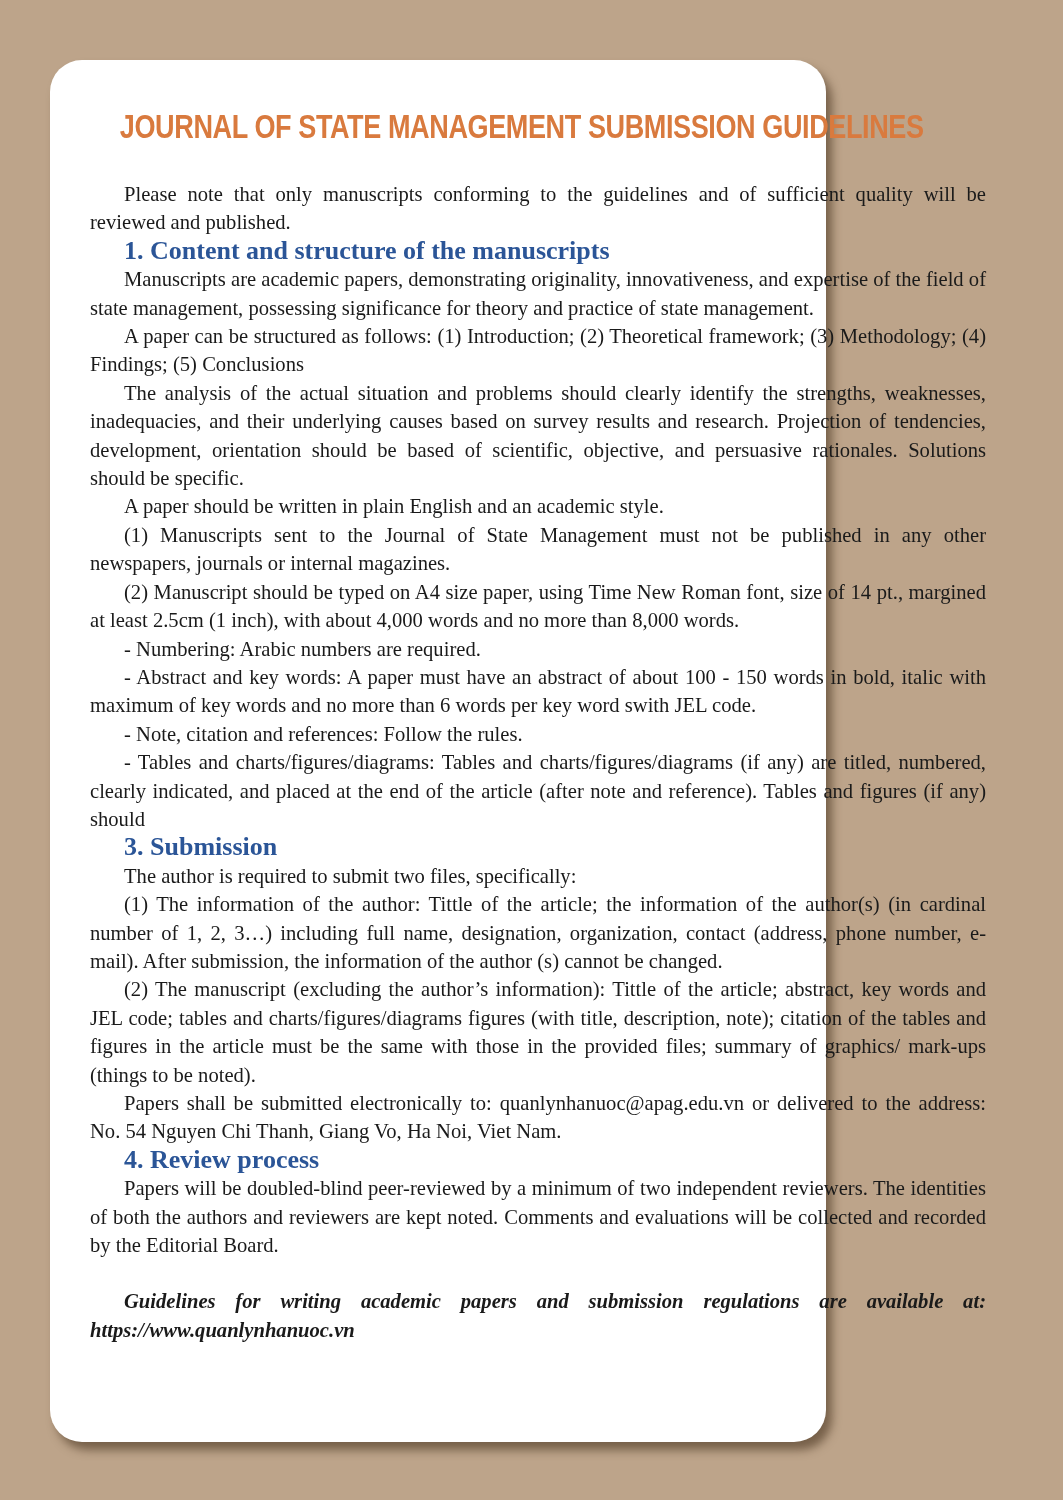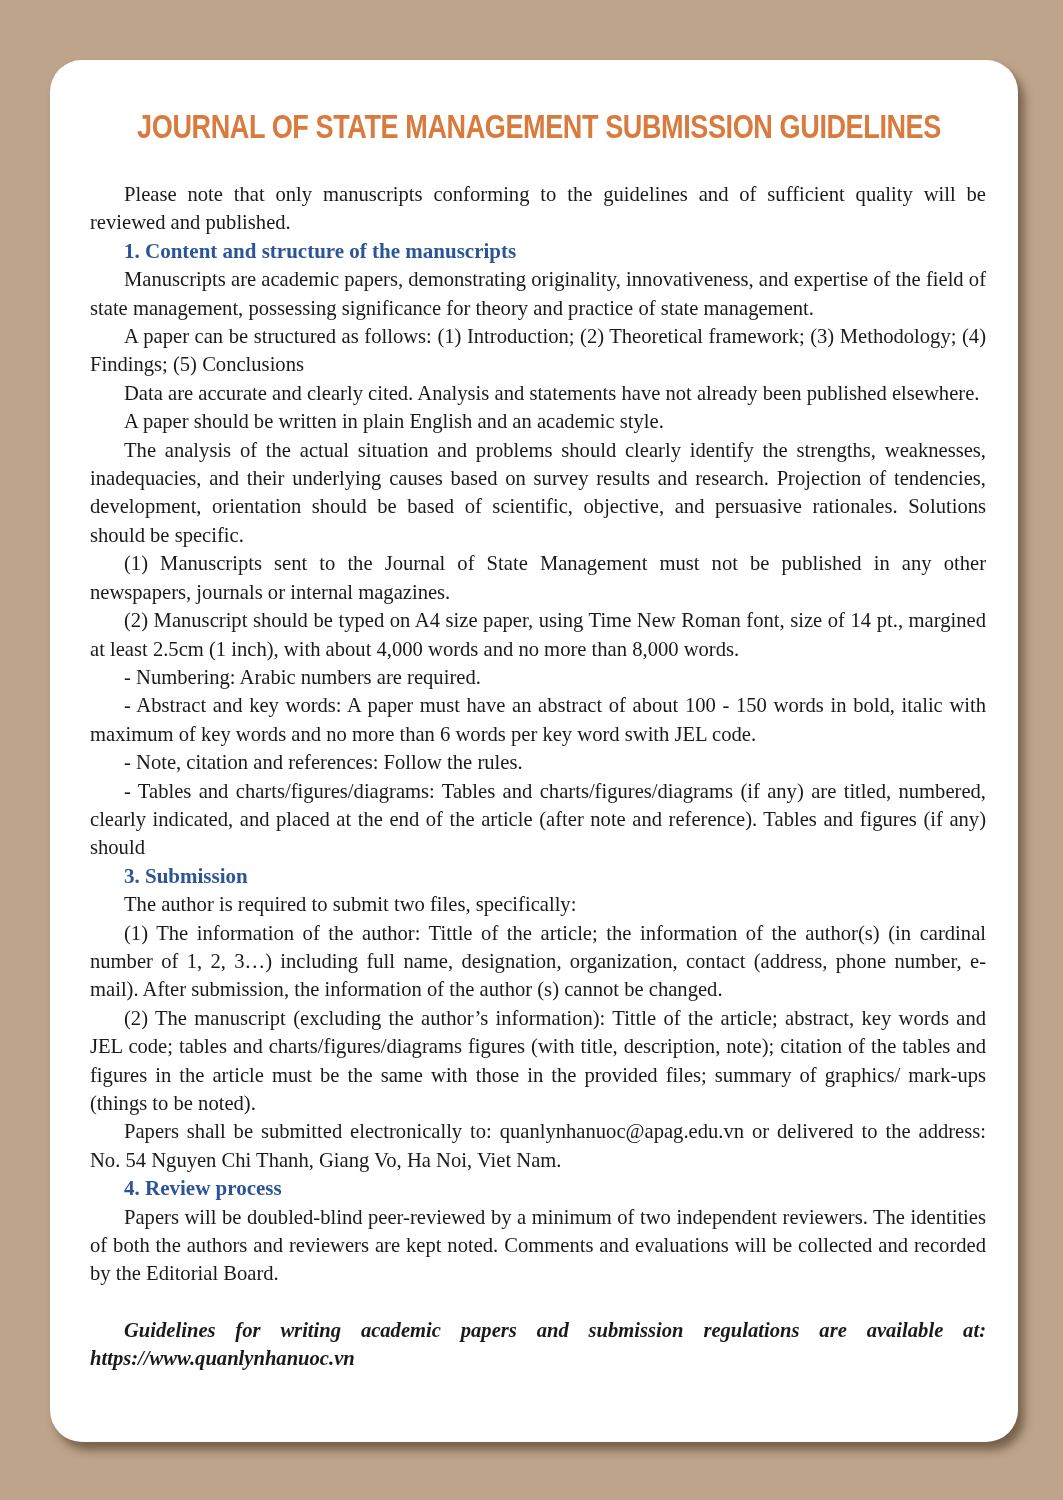--- a/index.html
+++ b/index.html
@@ -6,21 +6,21 @@
   body {
     width:1063px; height:1500px;
     background:#bda48a;
     position:relative;
     overflow:hidden;
     font-family:"Liberation Serif", serif;
   }
   .card {
     position:absolute;
     left:50px; top:60px;
-    width:968px; height:1382px;
+    width:776px; height:1382px;
     background:#ffffff;
     border-radius:32px;
     box-shadow: 6px 8px 10px rgba(60,40,20,0.55);
   }
   .title {
     position:absolute;
     left:0; right:0; top:48px;
     text-align:center;
     font-family:"Liberation Sans", sans-serif;
     font-weight:bold;
@@ -36,42 +36,41 @@
     left:40px; top:120px;
     width:896px;
     font-size:20.6px;
     line-height:28.4px;
     color:#1a1a1a;
     text-align:justify;
   }
   .content p { margin:0; text-indent:34px; hyphens:auto; }
   .content h2 {
     margin:0;
-    font-size:21px;
+    font-size:26px;
     font-weight:bold;
     color:#2b5597;
     text-indent:34px;
     line-height:28.4px;
   }
   .content p.closing { font-weight:bold; font-style:italic;margin-top:28px; }
 </style>
 </head>
 <body>
 
 <div class="card">
   <div class="title">JOURNAL OF STATE MANAGEMENT SUBMISSION GUIDELINES</div>
   <div class="content">
     <p>Please note that only manuscripts conforming to the guidelines and of sufficient quality will be reviewed and published.</p>
 
     <h2>1. Content and structure of the manuscripts</h2>
     <p>Manuscripts are academic papers, demonstrating originality, innovativeness, and expertise of the field of state management, possessing significance for theory and practice of state management.</p>
     <p>A paper can be structured as follows: (1) Introduction; (2) Theoretical framework; (3) Methodology; (4) Findings; (5) Conclusions</p>
-    <p>Data are accurate and clearly cited. Analysis and statements have not already been published elsewhere.</p>
+    <p>The analysis of the actual situation and problems should clearly identify the strengths, weaknesses,  inadequacies, and their underlying causes based on survey results and research. Projection of tendencies, development, orientation should be based of scientific, objective, and persuasive rationales. Solutions should be specific.</p>
     <p>A paper should be written in plain English and an academic style.</p>
-    <p>The analysis of the actual situation and problems should clearly identify the strengths, weaknesses,  inadequacies, and their underlying causes based on survey results and research. Projection of tendencies, development, orientation should be based of scientific, objective, and persuasive rationales. Solutions should be specific.</p>
 
     <p>(1) Manuscripts sent to the Journal of State Management must not be published in any other newspapers, journals or internal magazines.</p>
     <p>(2) Manuscript should be typed on A4 size paper, using Time New Roman font, size of 14 pt., margined at least 2.5cm (1 inch), with about 4,000 words and no more than 8,000 words.</p>
     <p>- Numbering: Arabic numbers are required.</p>
     <p>- Abstract and key words: A paper must have an abstract of about 100 - 150 words in bold, italic with maximum of key words and no more than 6 words per key word swith JEL code.</p>
     <p>- Note, citation and references: Follow the rules.</p>
     <p>- Tables and charts/figures/diagrams: Tables and charts/figures/diagrams (if any) are titled, numbered, clearly indicated, and placed at the end of the article (after note and reference). Tables and figures (if any) should</p>
 
     <h2>3. Submission</h2>
     <p>The author is required to submit two files, specifically:</p>

